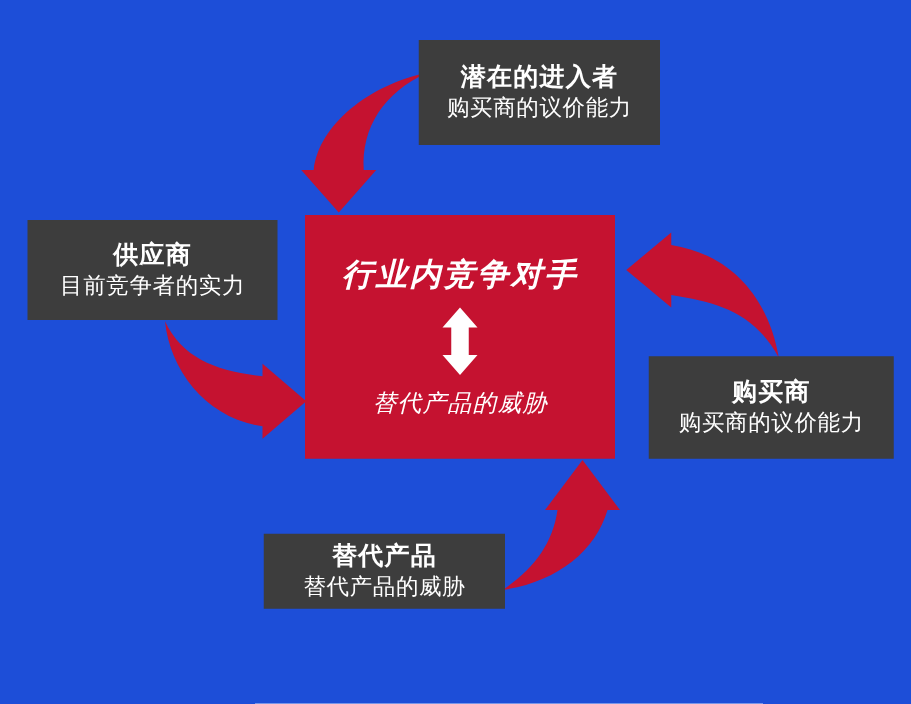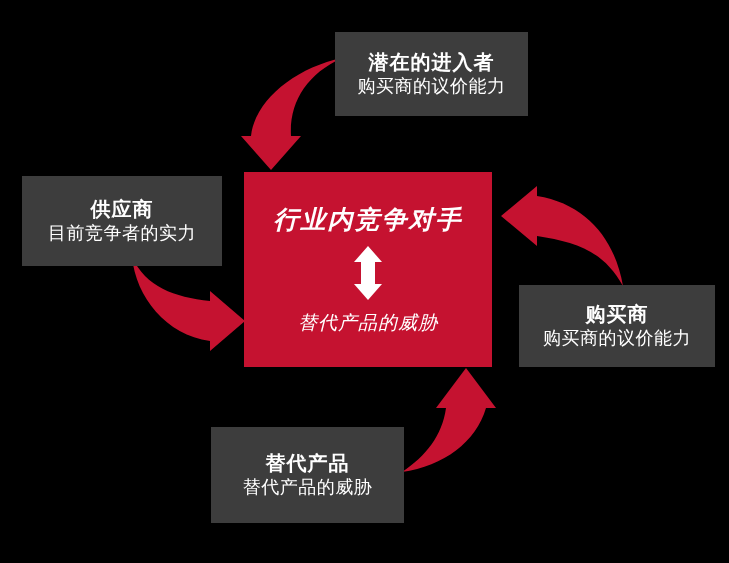--- a/index.html
+++ b/index.html
@@ -5,21 +5,21 @@
   html, body {
     margin: 0;
     padding: 0;
     background: #ffffff;
     font-family: "Liberation Sans", "DejaVu Sans", sans-serif;
   }
   .stage {
     position: relative;
     width: 729px;
     height: 563px;
-    background: #000000;
+    background: #1d4ed8;
     overflow: hidden;
   }
   .node {
     position: absolute;
     background: #3d3d3d;
     color: #ffffff;
     display: flex;
     flex-direction: column;
     align-items: center;
     justify-content: center;
@@ -30,23 +30,23 @@
   .node-title {
     font-size: 20px;
     font-weight: bold;
     letter-spacing: 1px;
   }
   .node-sub {
     font-size: 18px;
     letter-spacing: 0.5px;
   }
   .node-top    { left: 335px; top: 32px;  width: 193px; height: 84px; }
-  .node-left   { left: 22px;  top: 176px; width: 200px; height: 90px; }
+  .node-left   { left: 22px;  top: 176px; width: 200px; height: 80px; }
   .node-right  { left: 519px; top: 285px; width: 196px; height: 82px; }
-  .node-bottom { left: 211px; top: 427px; width: 193px; height: 96px; }
+  .node-bottom { left: 211px; top: 427px; width: 193px; height: 60px; }
 
   .center-box {
     position: absolute;
     left: 244px;
     top: 172px;
     width: 248px;
     height: 195px;
     background: #c51230;
     color: #ffffff;
     display: flex;

